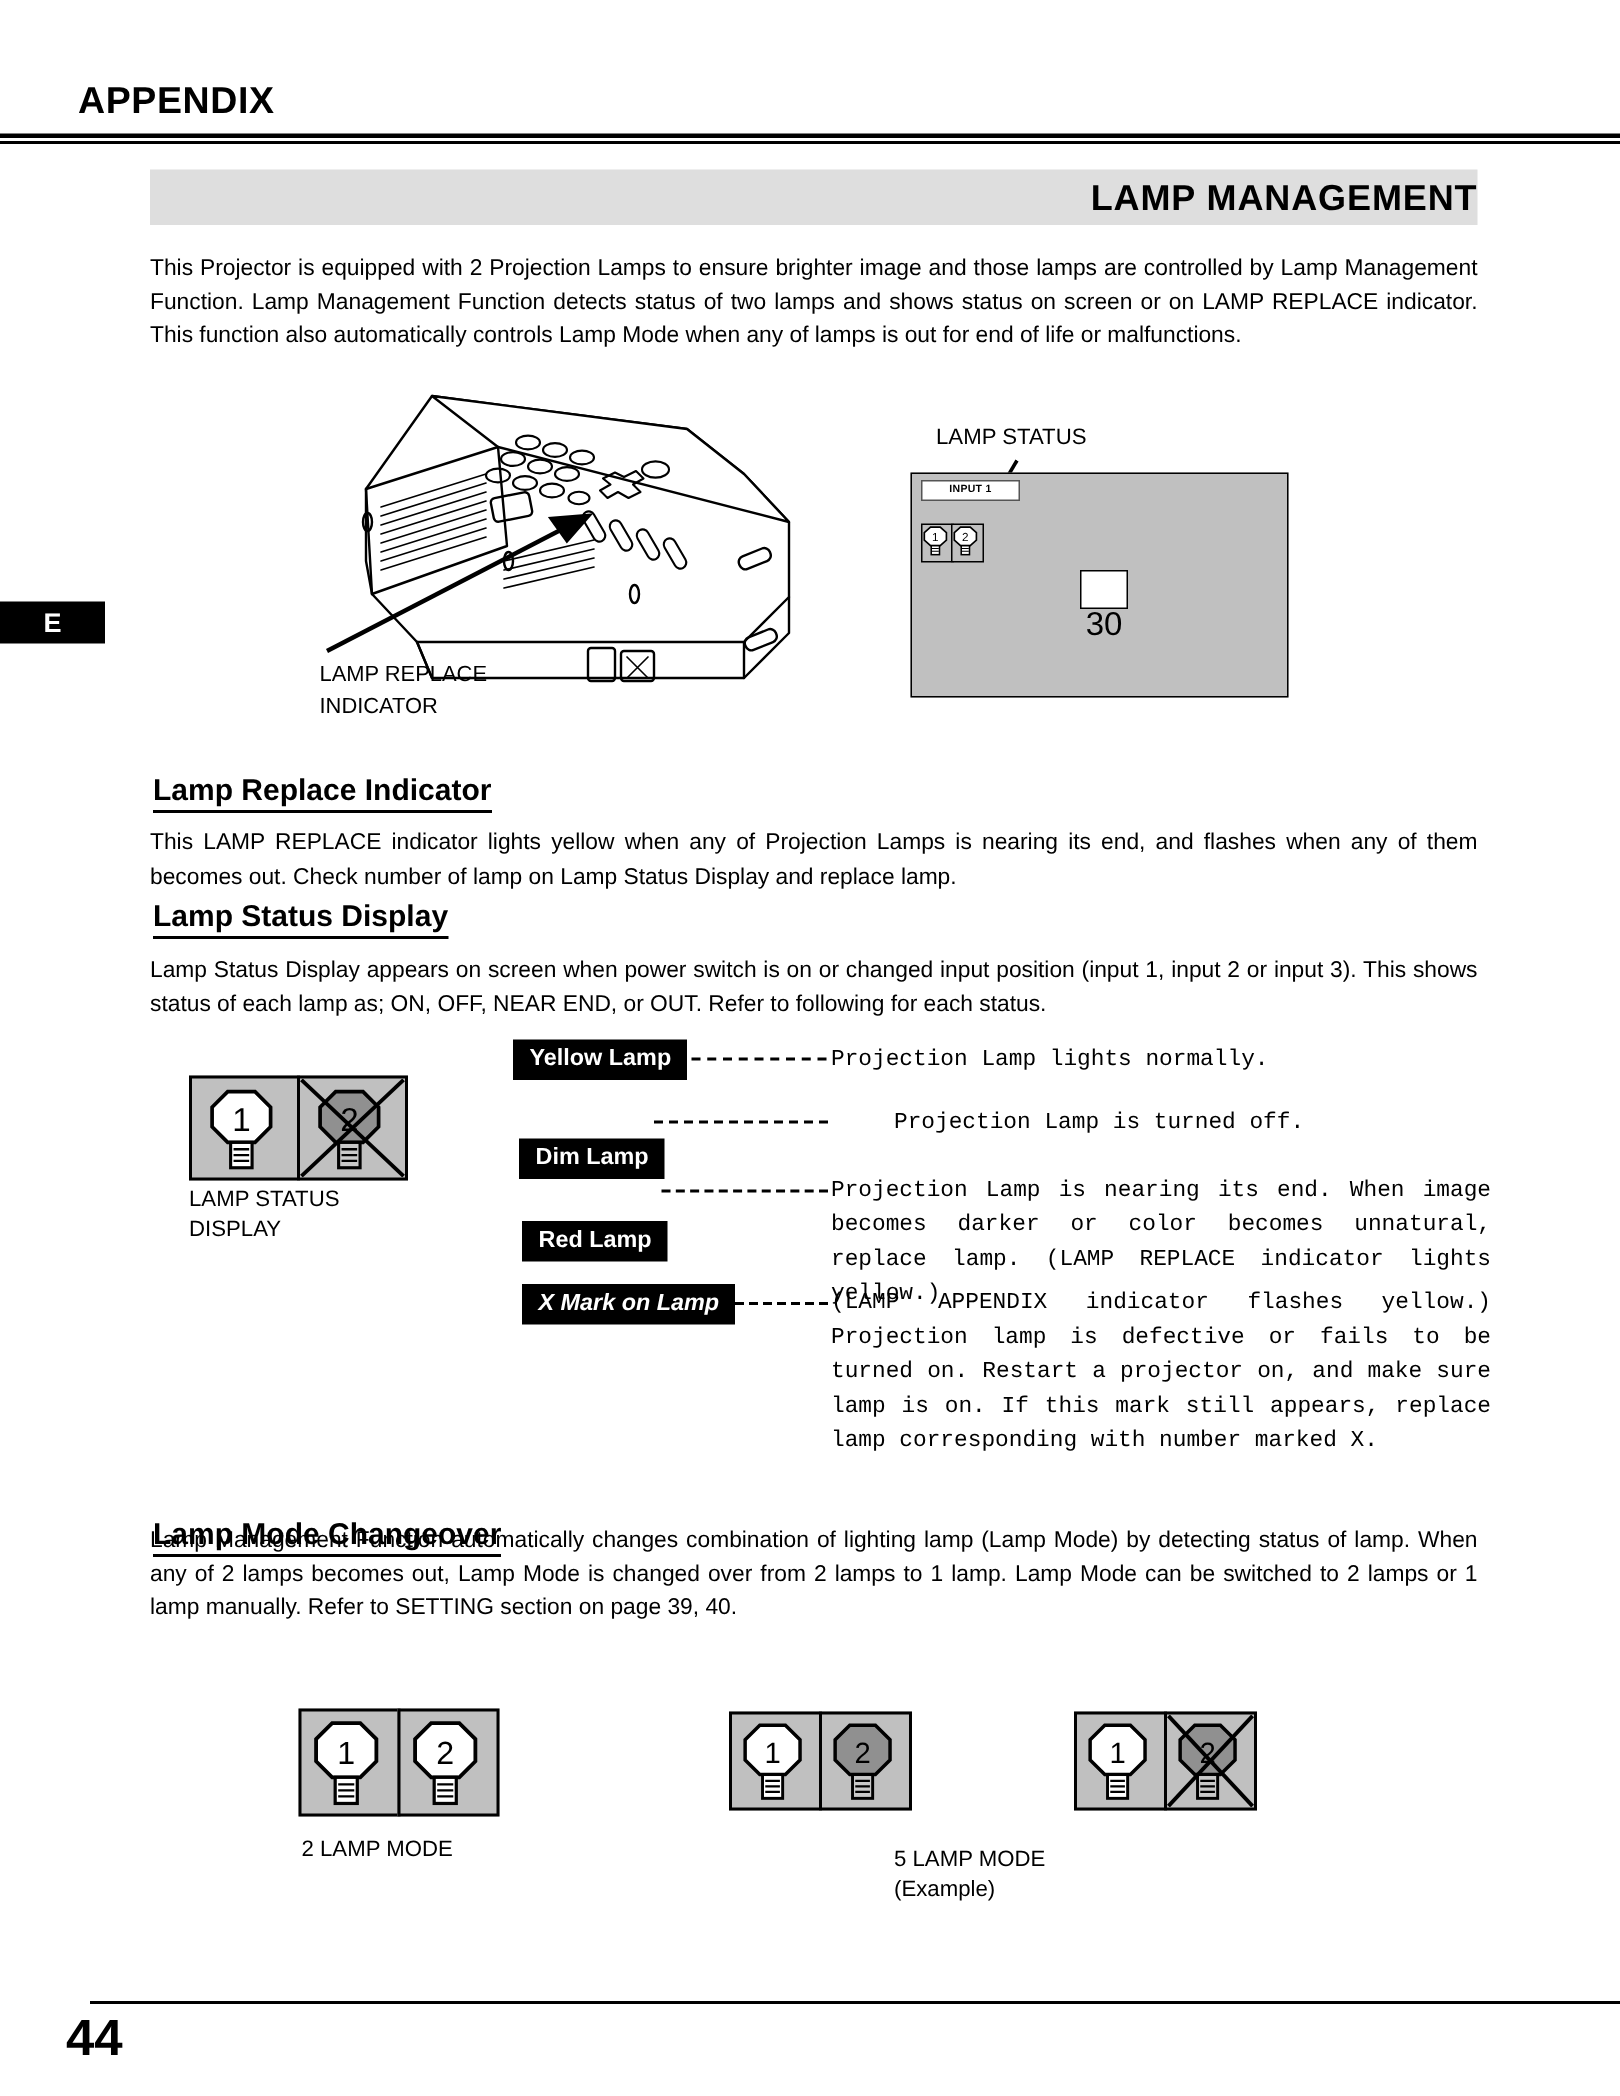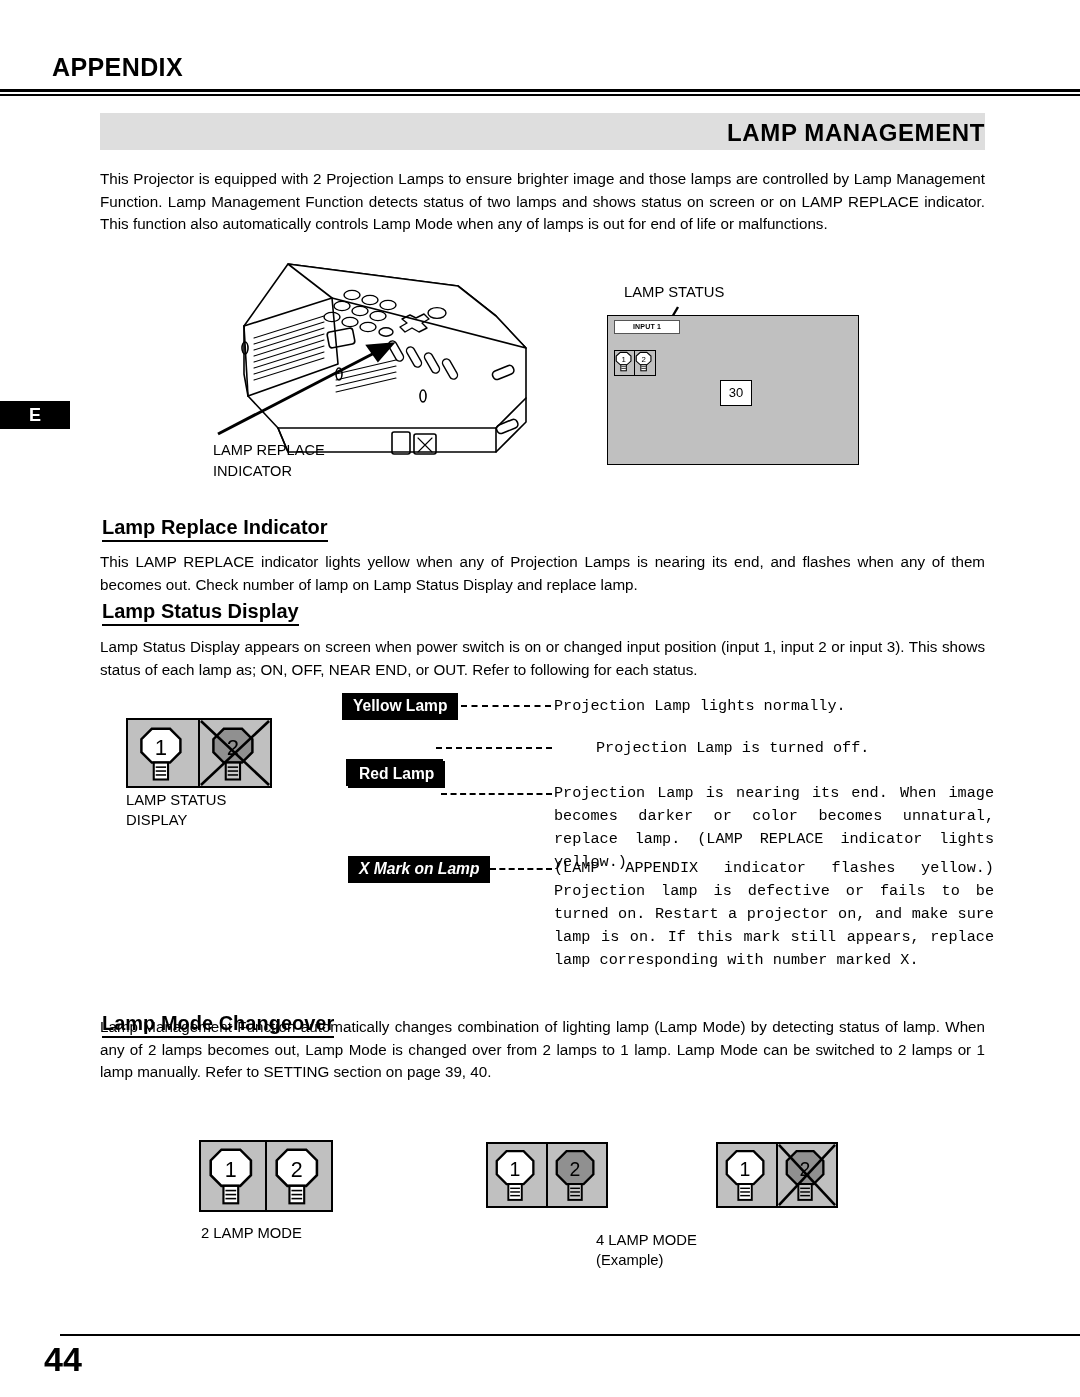--- a/index.html
+++ b/index.html
@@ -170,22 +170,23 @@
     top: 64px;
     width: 32px;
     height: 26px;
     background: #ffffff;
     border: 1.5px solid #000;
     box-sizing: border-box;
   }
   #screen-countdown span {
     display: block;
     text-align: center;
-    font-size: 13px;
+    font-size: 22px;
     line-height: 23px;
+    margin-top: 23px;
   }
   #screen-pointer-line {
     position: absolute;
     left: 600px;
     top: 300px;
     width: 120px;
     height: 70px;
     pointer-events: none;
   }
 
@@ -469,21 +470,21 @@
   <div class="legend-text" style="left:554px;top:695px;width:440px;text-align:left;">Projection Lamp lights normally.</div>
 </div>
 
 <div class="legend-row">
   <div class="legend-chip" style="left:346px;top:735px;margin-top:24px;">Dim Lamp</div>
   <div class="legend-dots" style="left:436px;top:747px;width:116px;"></div>
   <div class="legend-text" style="left:554px;top:737px;width:440px;text-align:left;margin-left:42px;">Projection Lamp is turned off.</div>
 </div>
 
 <div class="legend-row">
-  <div class="legend-chip" style="left:348px;top:761px;">Red Lamp</div>
+  <div class="legend-chip" style="left:348px;top:814px;">Red Lamp</div>
   <div class="legend-dots" style="left:441px;top:793px;width:111px;"></div>
   <div class="legend-text" style="left:554px;top:782px;width:440px;">Projection Lamp is nearing its end.  When image becomes darker or color becomes unnatural, replace lamp. (LAMP REPLACE indicator lights yellow.)</div>
 </div>
 
 <div class="legend-row">
   <div class="legend-chip" style="left:348px;top:856px;font-style:italic;">X Mark on Lamp</div>
   <div class="legend-dots" style="left:490px;top:868px;width:62px;"></div>
   <div class="legend-text" style="left:554px;top:857px;width:440px;">(LAMP APPENDIX indicator flashes yellow.) Projection lamp is defective or fails to be turned on. Restart a projector on, and make sure lamp is on. If this mark still appears, replace lamp corresponding with number marked X.</div>
 </div>
 
@@ -575,17 +576,17 @@
         <text x="18" y="25.5" font-family="Liberation Sans, sans-serif" font-size="16" text-anchor="middle" fill="#000">2</text>
       </svg>
       <svg class="xmark" viewBox="0 0 62 66" preserveAspectRatio="none">
         <line x1="1" y1="1" x2="61" y2="65" stroke="#000" stroke-width="2.6" vector-effect="non-scaling-stroke"></line>
         <line x1="61" y1="1" x2="1" y2="65" stroke="#000" stroke-width="2.6" vector-effect="non-scaling-stroke"></line>
       </svg>
     </div>
   </div>
 </div>
 
-<div class="mode-caption" style="left:596px;top:1230px;">4 LAMP MODE
+<div class="mode-caption" style="left:596px;top:1230px;">5 LAMP MODE
 (Example)</div>
 
 <div id="footer-rule"></div>
 <div id="page-number">44</div>
 
 </body></html>

